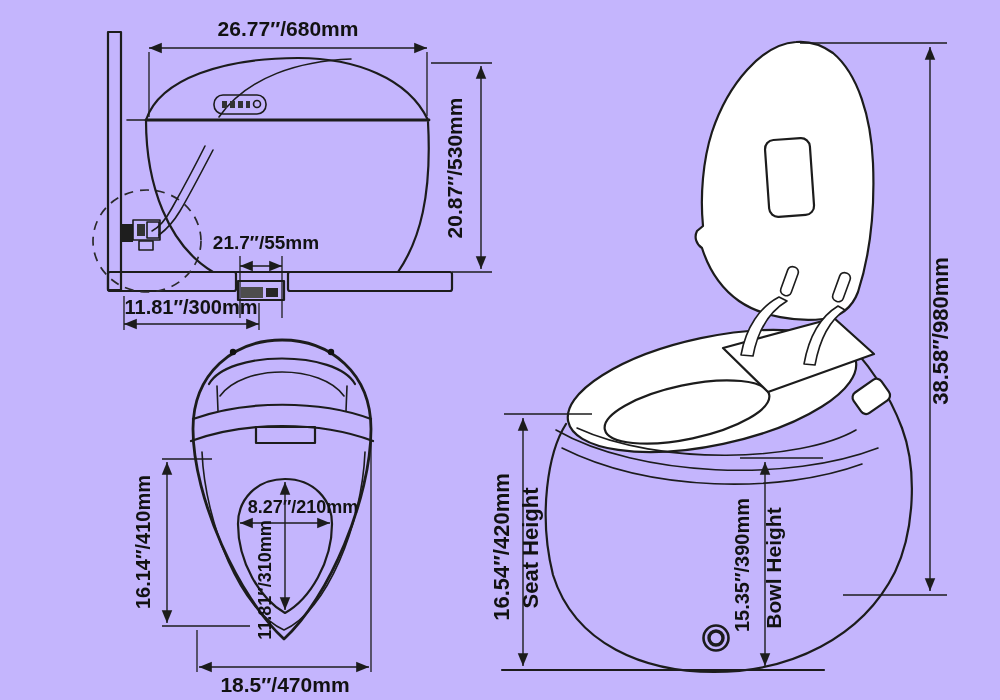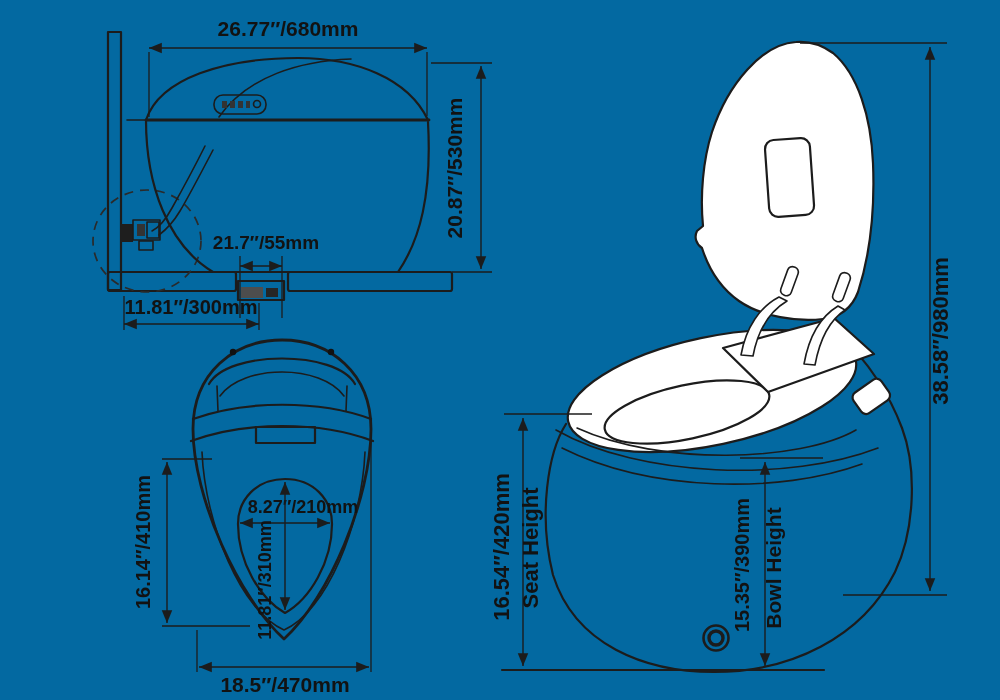--- a/index.html
+++ b/index.html
@@ -1,16 +1,16 @@
 <!DOCTYPE html>
 <html><head>
 <meta charset="utf-8">
 <style>
   html,body{margin:0;padding:0;background:#fff;}
-  .stage{position:relative;width:1000px;height:700px;background:#0369a1;overflow:hidden;
+  .stage{position:relative;width:1000px;height:700px;background:#c4b5fd;overflow:hidden;
          font-family:"Liberation Sans",sans-serif;}
   svg{display:block;}
   .ln{stroke:#1c1c1c;fill:none;stroke-linecap:round;stroke-linejoin:round;}
   .w1{stroke-width:1.6;} .w2{stroke-width:2.2;} .w3{stroke-width:2.8;}
   .white{fill:#ffffff;}
   .dim{stroke:#1c1c1c;stroke-width:1.4;fill:none;}
   .ext{stroke:#1c1c1c;stroke-width:1.3;fill:none;}
   .dimtxt{font-family:"Liberation Sans",sans-serif;font-weight:600;fill:#121212;}
   .dash{stroke:#2a2a2a;stroke-width:1.7;fill:none;stroke-dasharray:9 7;}
 </style>

